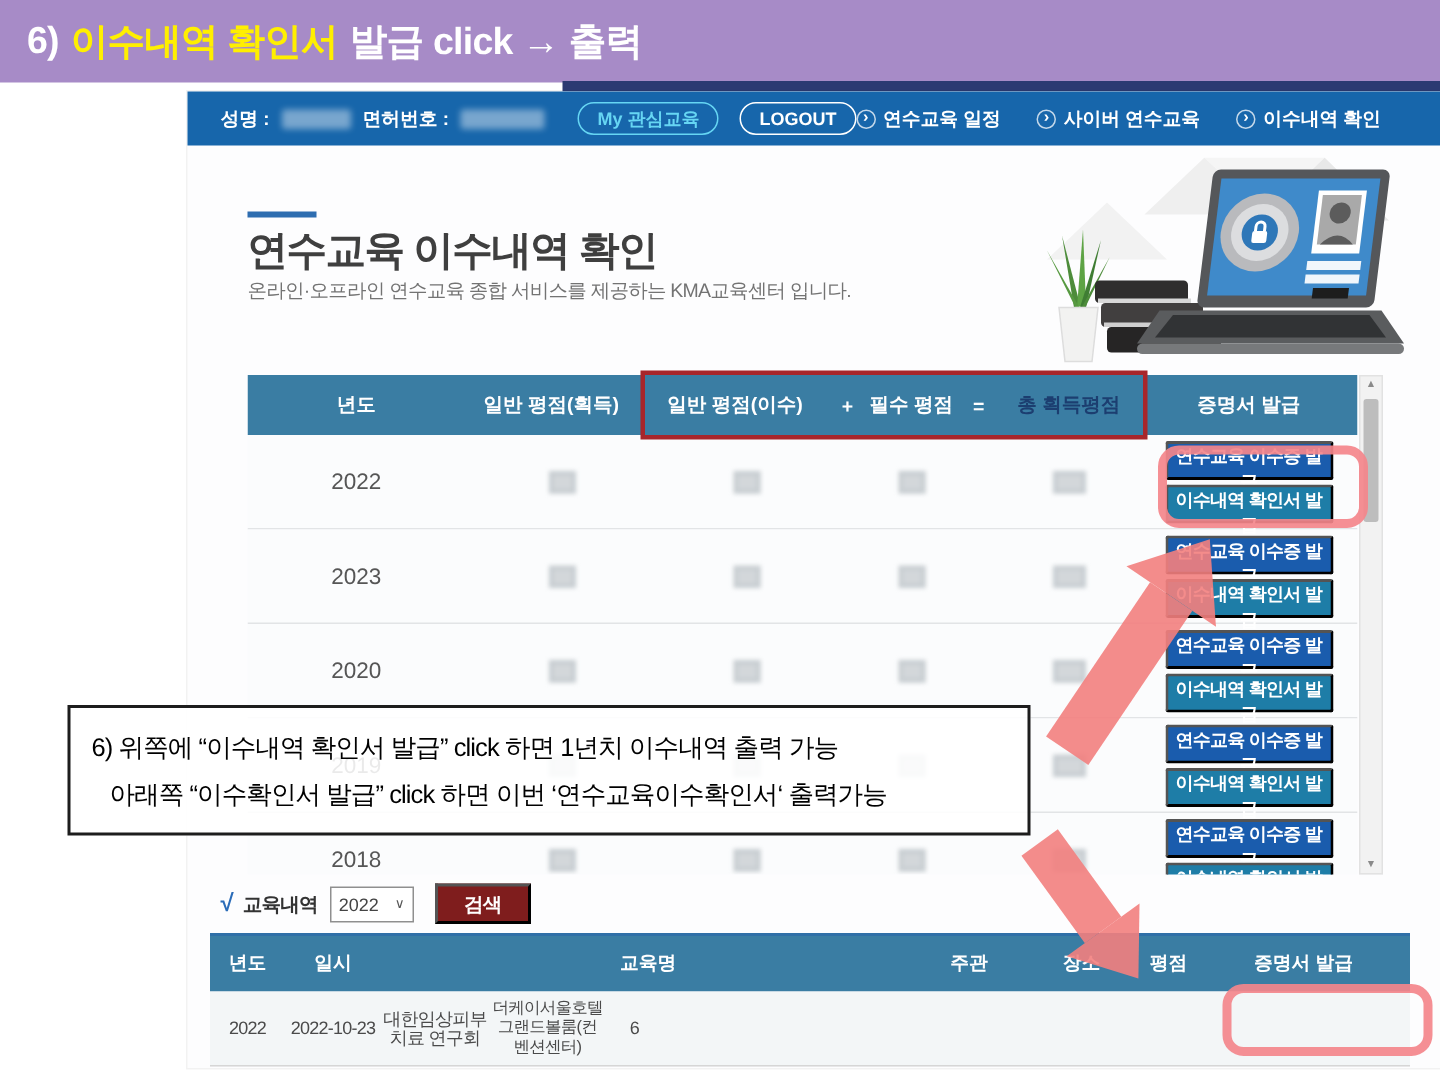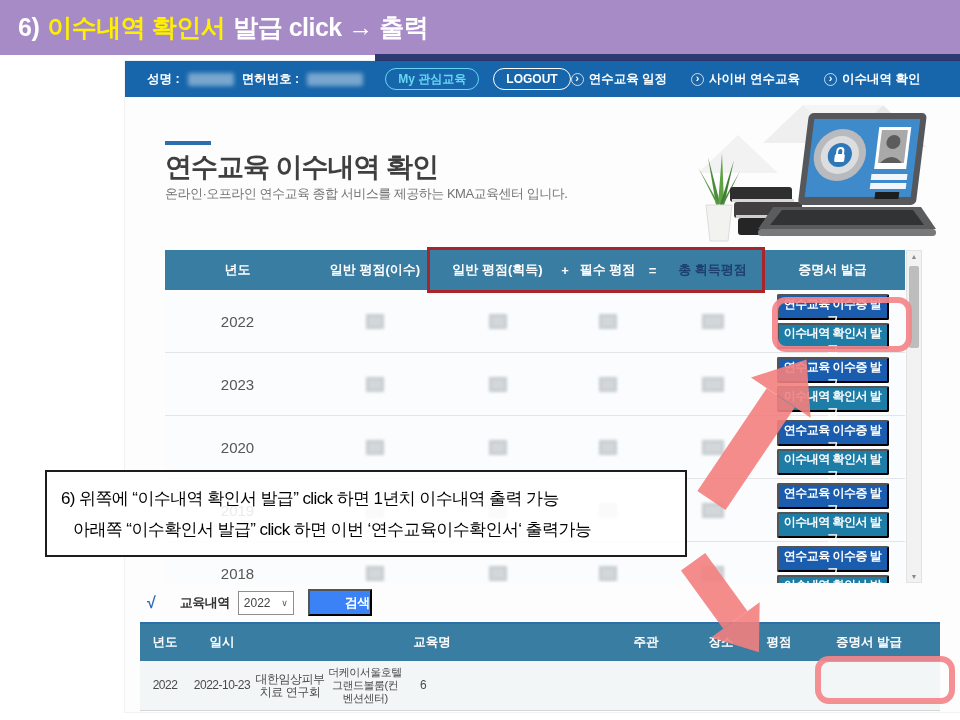--- a/index.html
+++ b/index.html
@@ -88,26 +88,26 @@
   
   .callout { position:absolute; left:45px; top:470px; width:642px; height:87px;
              background:rgba(255,255,255,.88); border:2px solid #1d1d1d; z-index:9;
              padding:11px 14px; font-size:17px; color:#000; letter-spacing:-0.6px; line-height:31px;
              white-space:nowrap; }
   .callout .l2 { padding-left:12px; }
 
   
   .filter { position:absolute; left:22px; top:528px; display:flex; align-items:center; height:27px; }
   .chk { color:#2b6cb8; font-size:16px; font-weight:bold; margin-right:6px; }
-  .flabel { font-size:13px; font-weight:bold; color:#333; margin-right:8px; letter-spacing:-0.5px;margin-left:18px; }
+  .flabel { font-size:13px; font-weight:bold; color:#333; margin-right:8px; letter-spacing:-0.5px; }
   .sel { width:56px; height:24px; border:1px solid #8f8f8f; background:#fff; display:flex;
          align-items:center; justify-content:space-between; padding:0 5px; font-size:12px; color:#444; }
   .sel .chev { font-size:9px; color:#555; }
-  .searchbtn { margin-left:14px; width:64px; height:27px; background:#3b82f6; color:#fff;
-               font-size:13px; font-weight:bold; letter-spacing:-0.5px;text-align:right; }
+  .searchbtn { margin-left:14px; width:64px; height:27px; background:#7f1d1d; color:#fff;
+               font-size:13px; font-weight:bold; letter-spacing:-0.5px; }
 
   
   .dettbl { position:absolute; left:15px; top:561px; width:800px; border-top:2px solid #2f6fa7; }
   .dhead { display:flex; height:37px; background:#3a7da3; color:#fff; font-size:12.5px; font-weight:bold; }
   .dc1{width:50px}.dc2{width:64px}.dc3{width:356px}.dc4{width:72px}
   .dc5{width:78px}.dc6{width:38px}.dc7{width:142px}
   .drow { display:flex; height:50px; background:#f3f6f7; border-bottom:1px solid #d6d6d6;
           font-size:12px; color:#4a4a4a; }
   .drow .c { line-height:13px; letter-spacing:-0.5px; }
   .drow .venue { font-size:11px; }
@@ -203,22 +203,22 @@
         </g>
         <path d="M95 102 L243 102 L258 124 L80 124 Z" fill="#5a5c5e"></path>
         <path d="M104 105 L235 105 L246 120 L92 120 Z" fill="#313335"></path>
         <rect x="80" y="124" width="178" height="7" rx="3.5" fill="#77797b"></rect>
       </g>
     </svg>
 
     <div class="sumtbl">
       <div class="shead">
         <div class="c sc1">년도</div>
+        <div class="c sc3">일반 평점(획득)</div>
         <div class="c sc2">일반 평점(이수)</div>
-        <div class="c sc3">일반 평점(획득)</div>
         <div class="c sc4">+</div>
         <div class="c sc5">필수 평점</div>
         <div class="c sc6">=</div>
         <div class="c sc7 total">총 획득평점</div>
         <div class="c sc8">증명서 발급</div>
       </div>
 
       <div class="srow">
         <div class="c sc1">2022</div>
         <div class="c sc2">

